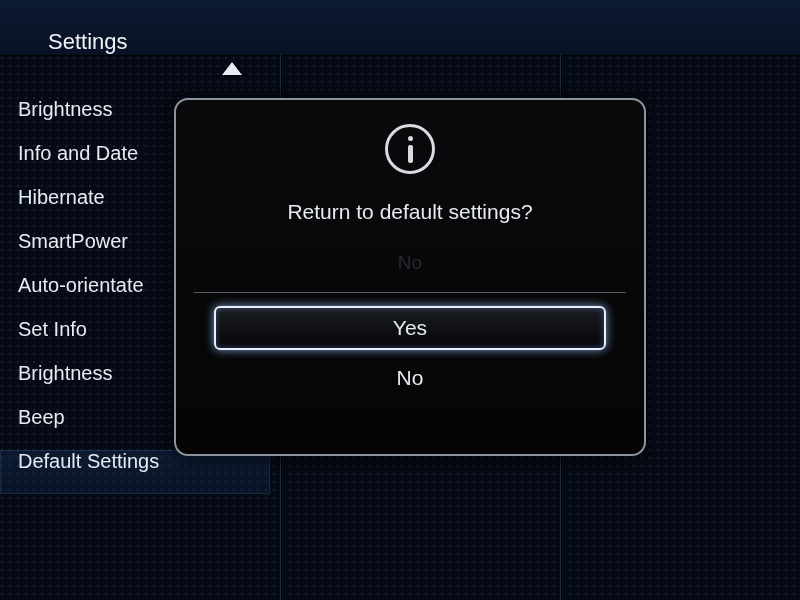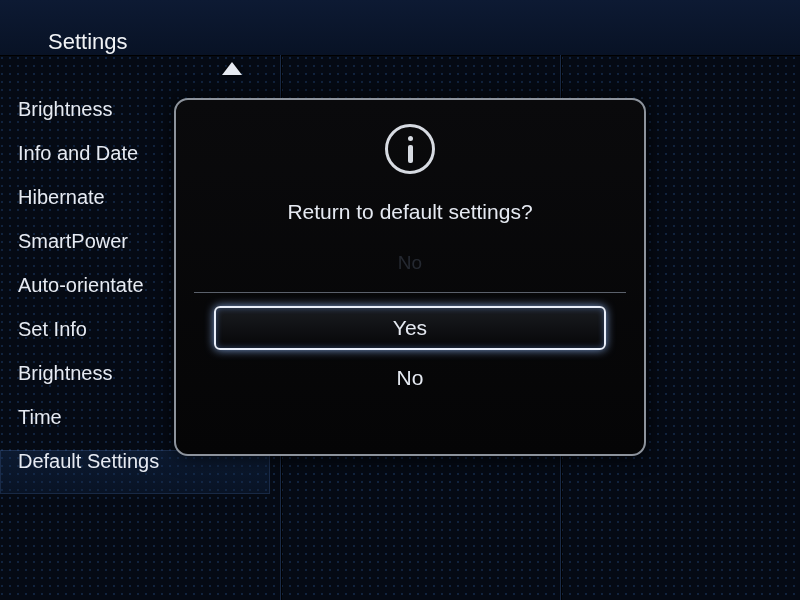--- a/index.html
+++ b/index.html
@@ -129,21 +129,21 @@
     <div class="sidebar-item">
         <span>Auto-orientate</span>
       </div>
     <div class="sidebar-item">
         <span>Set Info</span>
       </div>
     <div class="sidebar-item">
         <span>Brightness</span>
       </div>
     <div class="sidebar-item">
-        <span>Time</span>
+        <span>Beep</span>
       </div>
     <div class="sidebar-item selected">
         <span>Default Settings</span>
       </div>
   </div>
 
   <div class="bg-options">
     <div style="height:132px"></div>
     <div class="bg-option">
         <span>No</span>

